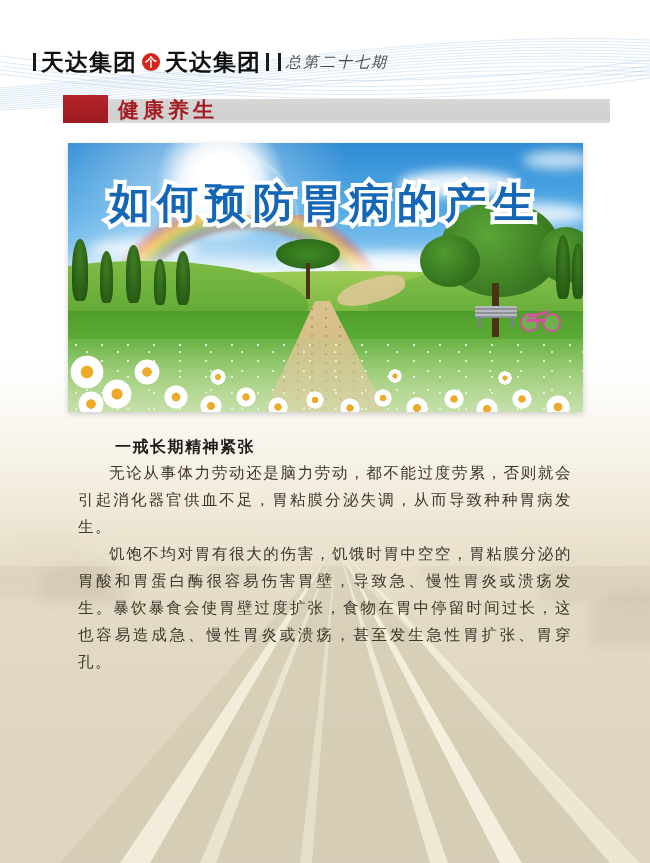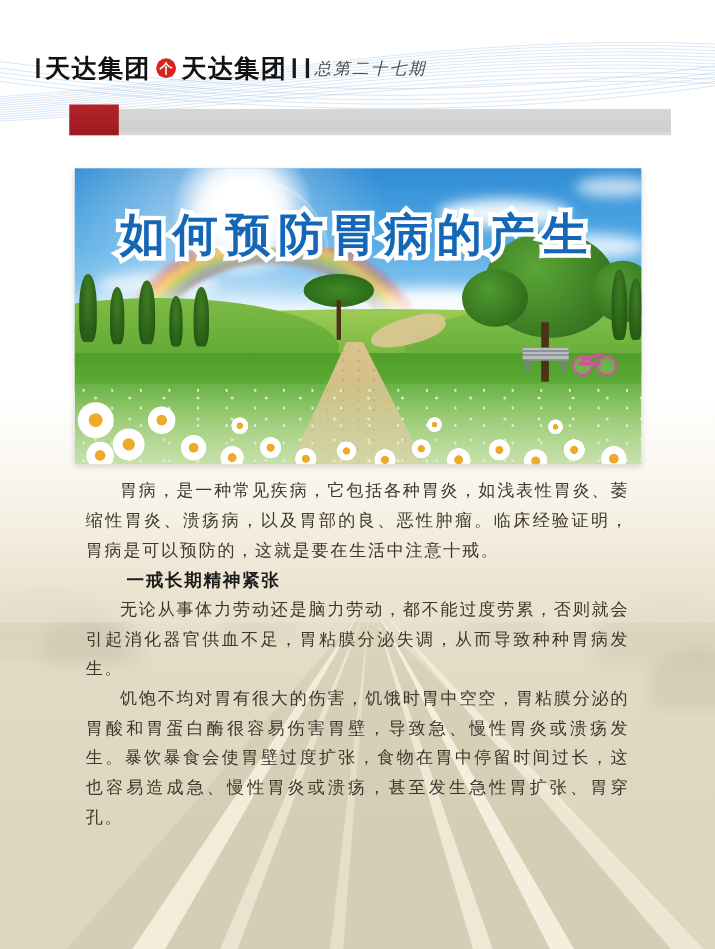--- a/index.html
+++ b/index.html
@@ -30,21 +30,21 @@
   
   .section-bar{position:absolute;left:63px;top:99px;width:547px;height:24px;
                background:linear-gradient(180deg,#d7d7d7 0%,#cfcfcf 80%,#dcdcdc 100%);z-index:4;}
   .section-accent{position:absolute;left:63px;top:95px;width:45px;height:28px;
                   background:linear-gradient(180deg,#b3242a,#9b1b20);z-index:5;}
   .section-title{position:absolute;left:118px;top:96px;z-index:5;
                  font-family:"DejaVu Serif","Liberation Serif",serif;
                  font-size:21px;font-weight:bold;color:#a31d22;letter-spacing:4px;}
 
   
-  .hero{position:absolute;left:68px;top:153px;width:515px;height:269px;overflow:hidden;
+  .hero{position:absolute;left:68px;top:143px;width:515px;height:269px;overflow:hidden;
         background:linear-gradient(180deg,#2f8cd4 0%,#55abe6 26%,#9bd0f2 48%,#dceef9 60%,#eef7fc 66%);
         box-shadow:0 2px 6px rgba(0,0,0,.18);z-index:3;}
   .sun{position:absolute;left:88px;top:-28px;width:130px;height:130px;border-radius:50%;
        background:radial-gradient(circle,#ffffff 0 28%,rgba(255,255,255,.85) 42%,rgba(255,255,255,0) 70%);}
   .sun-glow{position:absolute;left:-60px;top:-90px;width:380px;height:280px;border-radius:50%;
        background:radial-gradient(circle,rgba(255,255,255,.55) 0%,rgba(255,255,255,0) 65%);}
   .flare-ring{position:absolute;left:95px;top:10px;width:130px;height:130px;border-radius:50%;
        border:3px solid rgba(255,255,255,.22);}
   .flare-dot{position:absolute;left:205px;top:95px;width:26px;height:26px;border-radius:50%;
        background:radial-gradient(circle,rgba(255,240,200,.5),rgba(255,255,255,0) 70%);}
@@ -168,20 +168,21 @@
     <span class="m-cn">天达集团</span>
     <span class="m-logo">个</span>
     <span class="m-cn">天达集团</span>
     <span class="m-bar"></span>
     <span class="m-bar" style="margin-left:4px;"></span>
     <span class="m-issue">总第二十七期</span>
   </div>
 
   <div class="section-bar"></div>
   <div class="section-accent"></div>
+  <div class="section-title">健康养生</div>
 
   <div class="hero">
     <div class="sun-glow"></div>
     <div class="sun"></div>
     <div class="flare-ring"></div>
     <div class="flare-dot"></div>
 
     <div class="cloud" style="left:330px;top:28px;width:120px;height:26px;"></div>
     <div class="cloud" style="left:420px;top:60px;width:100px;height:22px;opacity:.8;"></div>
     <div class="cloud" style="left:20px;top:95px;width:110px;height:22px;opacity:.75;"></div>
@@ -247,19 +248,18 @@
     <div class="daisy" style="left:142px;top:226px;width:16px;height:16px;"></div>
     <div class="daisy" style="left:320px;top:226px;width:14px;height:14px;"></div>
     <div class="daisy" style="left:430px;top:228px;width:14px;height:14px;"></div>
 
     <svg class="hero-title-svg" viewBox="0 0 515 70">
       <text x="257" y="50" text-anchor="middle">如何预防胃病的产生</text>
     </svg>
   </div>
 
   <div class="article">
-    <p>胃病，是一种常见疾病，它包括各种胃炎，如浅表性胃炎、萎缩性胃炎、溃疡病，以及胃部的良、恶性肿瘤。临床经验证明，胃病是可以预防的，这就是要在生活中注意十戒。</p>
     <h3>一戒长期精神紧张</h3>
     <p>无论从事体力劳动还是脑力劳动，都不能过度劳累，否则就会引起消化器官供血不足，胃粘膜分泌失调，从而导致种种胃病发生。</p>
     <p>饥饱不均对胃有很大的伤害，饥饿时胃中空空，胃粘膜分泌的胃酸和胃蛋白酶很容易伤害胃壁，导致急、慢性胃炎或溃疡发生。暴饮暴食会使胃壁过度扩张，食物在胃中停留时间过长，这也容易造成急、慢性胃炎或溃疡，甚至发生急性胃扩张、胃穿孔。</p>
   </div>
 
 </div>
 
 </body></html>

